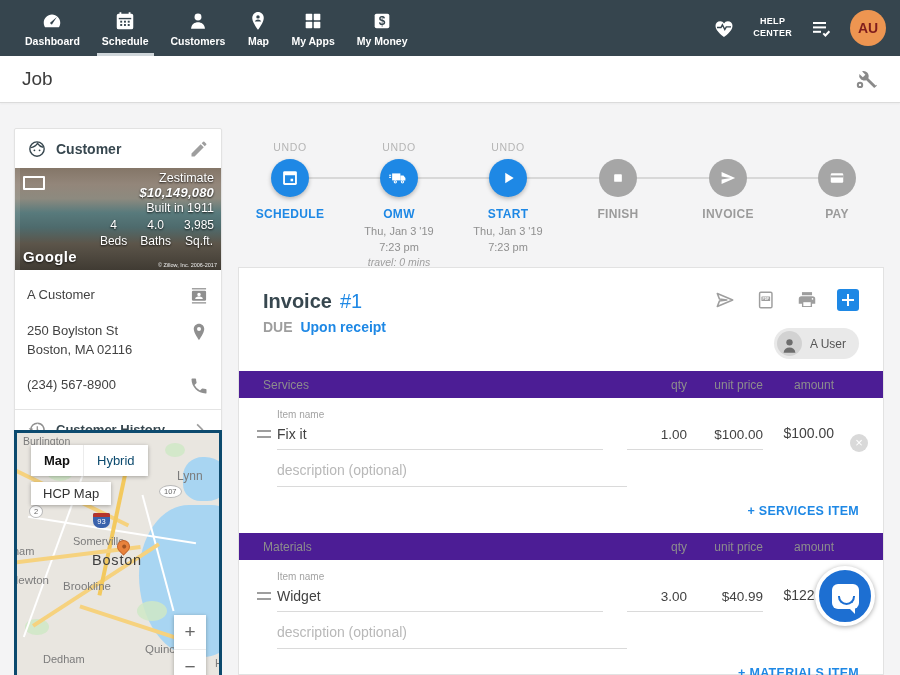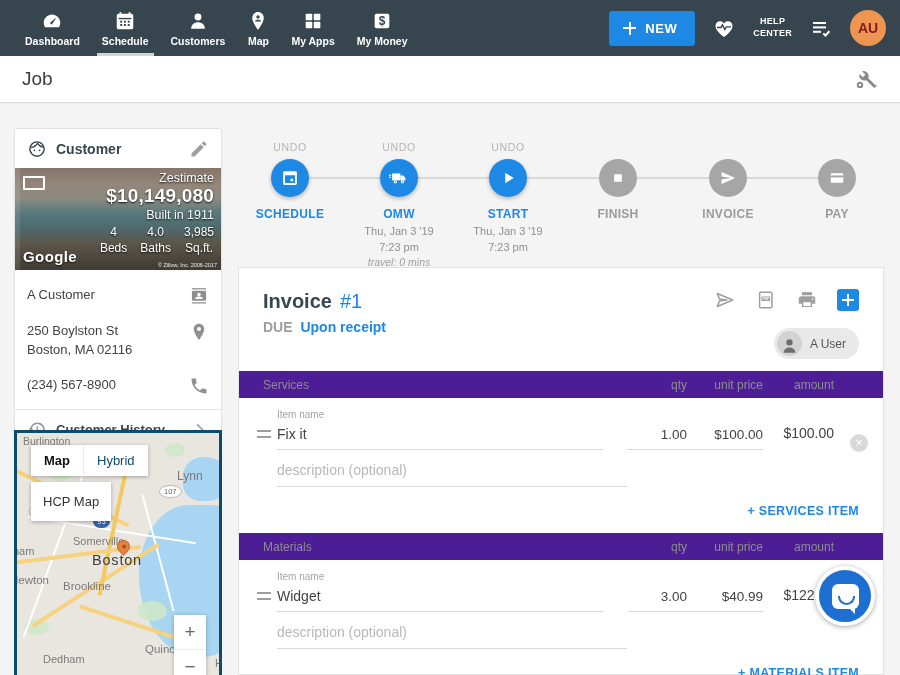--- a/index.html
+++ b/index.html
@@ -35,21 +35,21 @@
   .cust-title { font-size:14px; font-weight:bold; color:#37474f; }
   .edit-ic { margin-left:auto; cursor:pointer; }
   .property { height:102px; position:relative; overflow:hidden; color:#fff; cursor:pointer;
     background:
       linear-gradient(90deg, rgba(255,255,255,.10) 0 5px, rgba(0,0,0,0) 5px 26px),
       linear-gradient(180deg,#847668 0%,#93867a 16%,#8d8a7f 30%,#587a7c 44%,#4e6b6d 58%,#5c554a 74%,#403b33 100%);
   }
   .sv-rect { position:absolute; top:8px; left:8px; width:22px; height:14px; border:2px solid #fff; border-radius:1px; }
   .prop-overlay { position:absolute; top:3px; right:7px; text-align:right; text-shadow:0 1px 2px rgba(0,0,0,.85); }
   .zest-label { font-size:12.5px; }
-  .zest-value { font-size:19px; font-weight:bold; letter-spacing:.2px; }
+  .zest-value { font-size:13px; font-weight:bold; letter-spacing:.2px;font-style:italic; }
   .built { font-size:12.5px; margin-top:1px; }
   .stats { display:flex; gap:13px; justify-content:flex-end; margin-top:2px; }
   .stat { text-align:center; font-size:12px; line-height:1.35; }
   .stat-v { font-weight:normal; }
   .google-mark { position:absolute; left:8px; bottom:5px; font-size:15px; font-weight:bold; letter-spacing:.4px; text-shadow:0 1px 2px rgba(0,0,0,.7); }
   .photo-credit { position:absolute; right:4px; bottom:2px; font-size:5.5px; color:#eee; }
   .cust-details { padding:8px 12px 0; }
   .detail-row { display:flex; align-items:flex-start; padding:8px 0; color:#424242; font-size:13px; line-height:1.45; }
   .detail-ic { margin-left:auto; width:20px; height:20px; cursor:pointer; flex:none; }
   .history-row { border-top:1px solid #e4e4e4; margin-top:5px; height:40px; display:flex; align-items:center; gap:10px; padding:0 12px; font-size:13px; font-weight:bold; color:#37474f; cursor:pointer; }
@@ -80,21 +80,21 @@
   .lbl-boston { font-size:14.5px; color:#3d3d3d; letter-spacing:.8px; }
   .shield { position:absolute; background:#fff; border:1px solid #b9b9b9; border-radius:50%; font-size:7.5px; color:#666; padding:1px 4px; line-height:1.2; }
   .shield-93 { position:absolute; width:17px; height:15px; background:#3a62ac; border-radius:2px 2px 7px 7px; color:#fff; font-size:7.5px; text-align:center; line-height:17px; overflow:hidden; }
   .shield-93::before { content:""; position:absolute; top:0; left:0; right:0; height:4px; background:#b5342c; }
   .map-pin { position:absolute; width:13px; height:13px; background:#e8823c; border:1px solid #c2622a; border-radius:50% 50% 50% 0; transform:rotate(-45deg); }
   .map-pin::after { content:""; position:absolute; left:4px; top:4px; width:4px; height:4px; border-radius:50%; background:#a05322; }
   .map-type { position:absolute; top:12px; left:14px; display:flex; background:#fff; box-shadow:0 1px 4px rgba(0,0,0,.3); cursor:pointer; }
   .mt-btn { padding:8px 13px; font-size:13px; color:#0c4a6e; }
   .mt-btn.active { font-weight:bold; color:#111; }
   .mt-btn + .mt-btn { border-left:1px solid #ececec; }
-  .hcp-btn { position:absolute; top:49px; left:14px; background:#fff; box-shadow:0 1px 4px rgba(0,0,0,.3); padding:12px 12px; font-size:13px; color:#333; cursor:pointer;text-align:center; }
+  .hcp-btn { position:absolute; top:49px; left:14px; background:#fff; box-shadow:0 1px 4px rgba(0,0,0,.3); padding:4px 12px; font-size:13px; color:#333; cursor:pointer;text-align:center; }
   .zoom-ctrl { position:absolute; right:13px; top:182px; width:32px; background:#fff; box-shadow:0 1px 4px rgba(0,0,0,.3); display:flex; flex-direction:column; }
   .zbtn { height:34px; display:flex; align-items:center; justify-content:center; font-size:19px; color:#666; cursor:pointer; }
   .zbtn + .zbtn { border-top:1px solid #ececec; }
 
   
   .timeline { position:absolute; left:238px; top:132px; width:646px; height:130px; }
   .tl-line { position:absolute; top:45px; left:52px; width:547px; height:2px; background:#d8d8d8; }
   .tl-step { position:absolute; top:0; width:124px; text-align:center; transform:translateX(-50%); }
   .tl-undo { margin-top:9px; height:13px; font-size:10.5px; color:#b5b5b5; letter-spacing:.6px; cursor:pointer; }
   .tl-circle { width:38px; height:38px; border-radius:50%; margin:5px auto 0; display:flex; align-items:center; justify-content:center; position:relative; cursor:pointer; }
@@ -204,24 +204,20 @@
     </div>
     <div class="nav-tab">
       <svg viewBox="0 0 24 24">
           <rect x="4" y="4" width="16" height="16" rx="2" fill="#fff"></rect>
           <text x="12" y="16.9" text-anchor="middle" font-size="13" font-weight="bold" fill="#36454e" font-family="Liberation Sans, sans-serif">$</text>
         </svg>
       <span>My Money</span>
     </div>
   </div>
   <div class="nav-right">
-    <button class="new-btn">
-      <span class="plus-glyph"></span>
-      <span>NEW</span>
-    </button>
     <svg class="nav-ic" viewBox="0 0 24 24">
         <path fill="#fff" d="M12 21S3.5 15.3 3.5 10A4.7 4.7 0 0 1 8.2 5.2c1.6 0 3 .9 3.8 2.2a4.5 4.5 0 0 1 3.8-2.2A4.7 4.7 0 0 1 20.5 10C20.5 15.3 12 21 12 21z"></path>
         <path d="M5 11.5h4l1.4-2.8 2.4 4.8 1.5-2.6h4.7" stroke="#36454e" stroke-width="1.4" fill="none"></path>
       </svg>
     <div class="help-center">
       <div>HELP</div>
       <div>CENTER</div>
     </div>
     <svg class="nav-ic" viewBox="0 0 24 24">
         <g fill="#fff">

